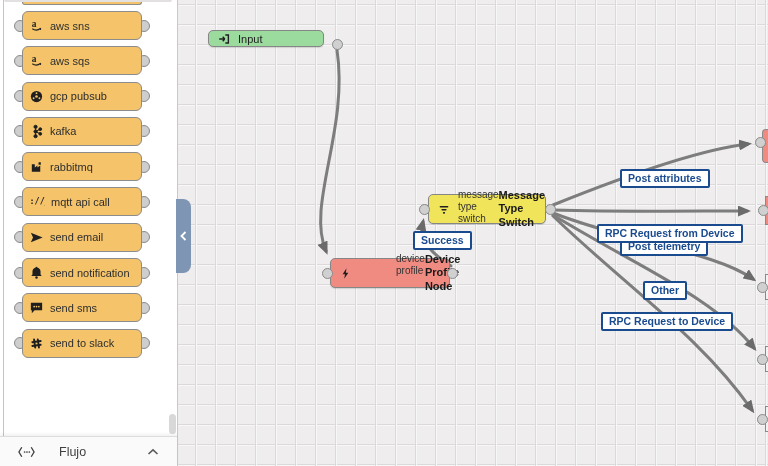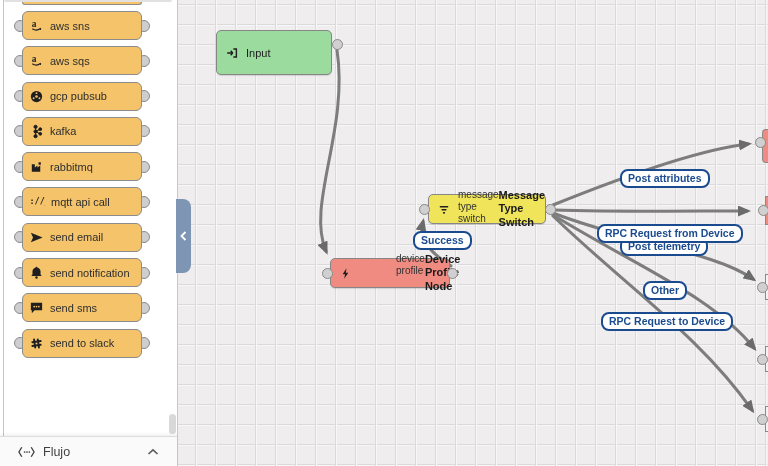--- a/index.html
+++ b/index.html
@@ -19,38 +19,38 @@
 
   
   .fnode {
     position:absolute; z-index:2; border:1px solid #868686; border-radius:5px;
     display:flex; align-items:center; gap:7px; padding:0 8px;
     font-size:11px; color:#1d1d1d; box-shadow:0 1px 1px rgba(0,0,0,.12);
   }
   .fnode .lines { display:flex; flex-direction:row; line-height:1.2; }
   .fnode .sub { font-size:10px; font-weight:400; color:#333; }
   .fnode .ttl { font-size:11px; font-weight:700; color:#1a1a1a; }
-  .node-input   { left:216px; top:30px;  width:116px; height:45px; background:#9bdc9e; }
+  .node-input   { left:208px; top:30px;  width:116px; height:17px; background:#9bdc9e; }
   .node-switch  { left:428px; top:194px; width:118px; height:30px; background:#efe45a; }
   .node-profile { left:330px; top:258px; width:120px; height:30px; background:#f08b82;gap:44px; }
 
   .cport {
     position:absolute; z-index:3; width:11px; height:11px; border-radius:50%;
     background:#d0d0d0; border:1.5px solid #8a8a8a;
   }
 
   
   .sliver { position:absolute; z-index:2; border:1px solid #8a8a8a; border-right:none; }
   .sliver.red  { background:#f08b82; }
   .sliver.gray { background:#f3f1f1; }
 
   
   .pill {
     position:absolute; z-index:2; background:#ffffff; border:2px solid #1a4b8f;
-    border-radius:8px; color:#1a4b8f; font-weight:700; font-size:10.5px;
+    border-radius:2px; color:#1a4b8f; font-weight:700; font-size:10.5px;
     line-height:13px; padding:1px 6px; white-space:nowrap;
   }
 
   
   .sidebar {
     position:absolute; left:0; top:0; width:178px; height:466px; z-index:5;
     background:#ffffff; border-right:1px solid #c9c9c9;
   }
   .sidebar .gutter { position:absolute; left:3px; top:0; width:1px; height:466px; background:#c4c4c4; }
   .hdr-strip  { position:absolute; left:4px;  top:0;  width:168px; height:2px; background:#e2e0e0; border-radius:0 0 2px 2px; }
@@ -68,21 +68,21 @@
     background:#cecece; border:1.5px solid #8a8a8a; z-index:-1;
   }
   .ptile .pport.l { left:-9px; } .ptile .pport.r { right:-9px; }
   .ptile svg { flex:0 0 auto; }
 
   .scroll-thumb { position:absolute; left:169px; top:414px; width:7px; height:20px; background:#d8d8d8; border-radius:4px; }
 
   .pfooter {
     position:absolute; left:0; bottom:0; width:177px; height:30px; background:#fafafa;
     border-top:1px solid #ddd; box-shadow:0 -2px 3px rgba(0,0,0,.06);
-    display:flex; align-items:center; gap:8px; padding:0 18px; color:#3f3f3f; font-size:12.5px;
+    display:flex; align-items:center; gap:24px; padding:0 18px; color:#3f3f3f; font-size:12.5px;
   }
   .pfooter .chev { margin-left:auto; display:flex; }
 
   
   .collapse-tab {
     position:absolute; left:176px; top:199px; width:15px; height:74px; z-index:6;
     background:#7e95b3; border-radius:0 8px 8px 0;
     display:flex; align-items:center; justify-content:center;
     color:#ffffff; font-size:12px; font-weight:700; cursor:pointer;
   }

